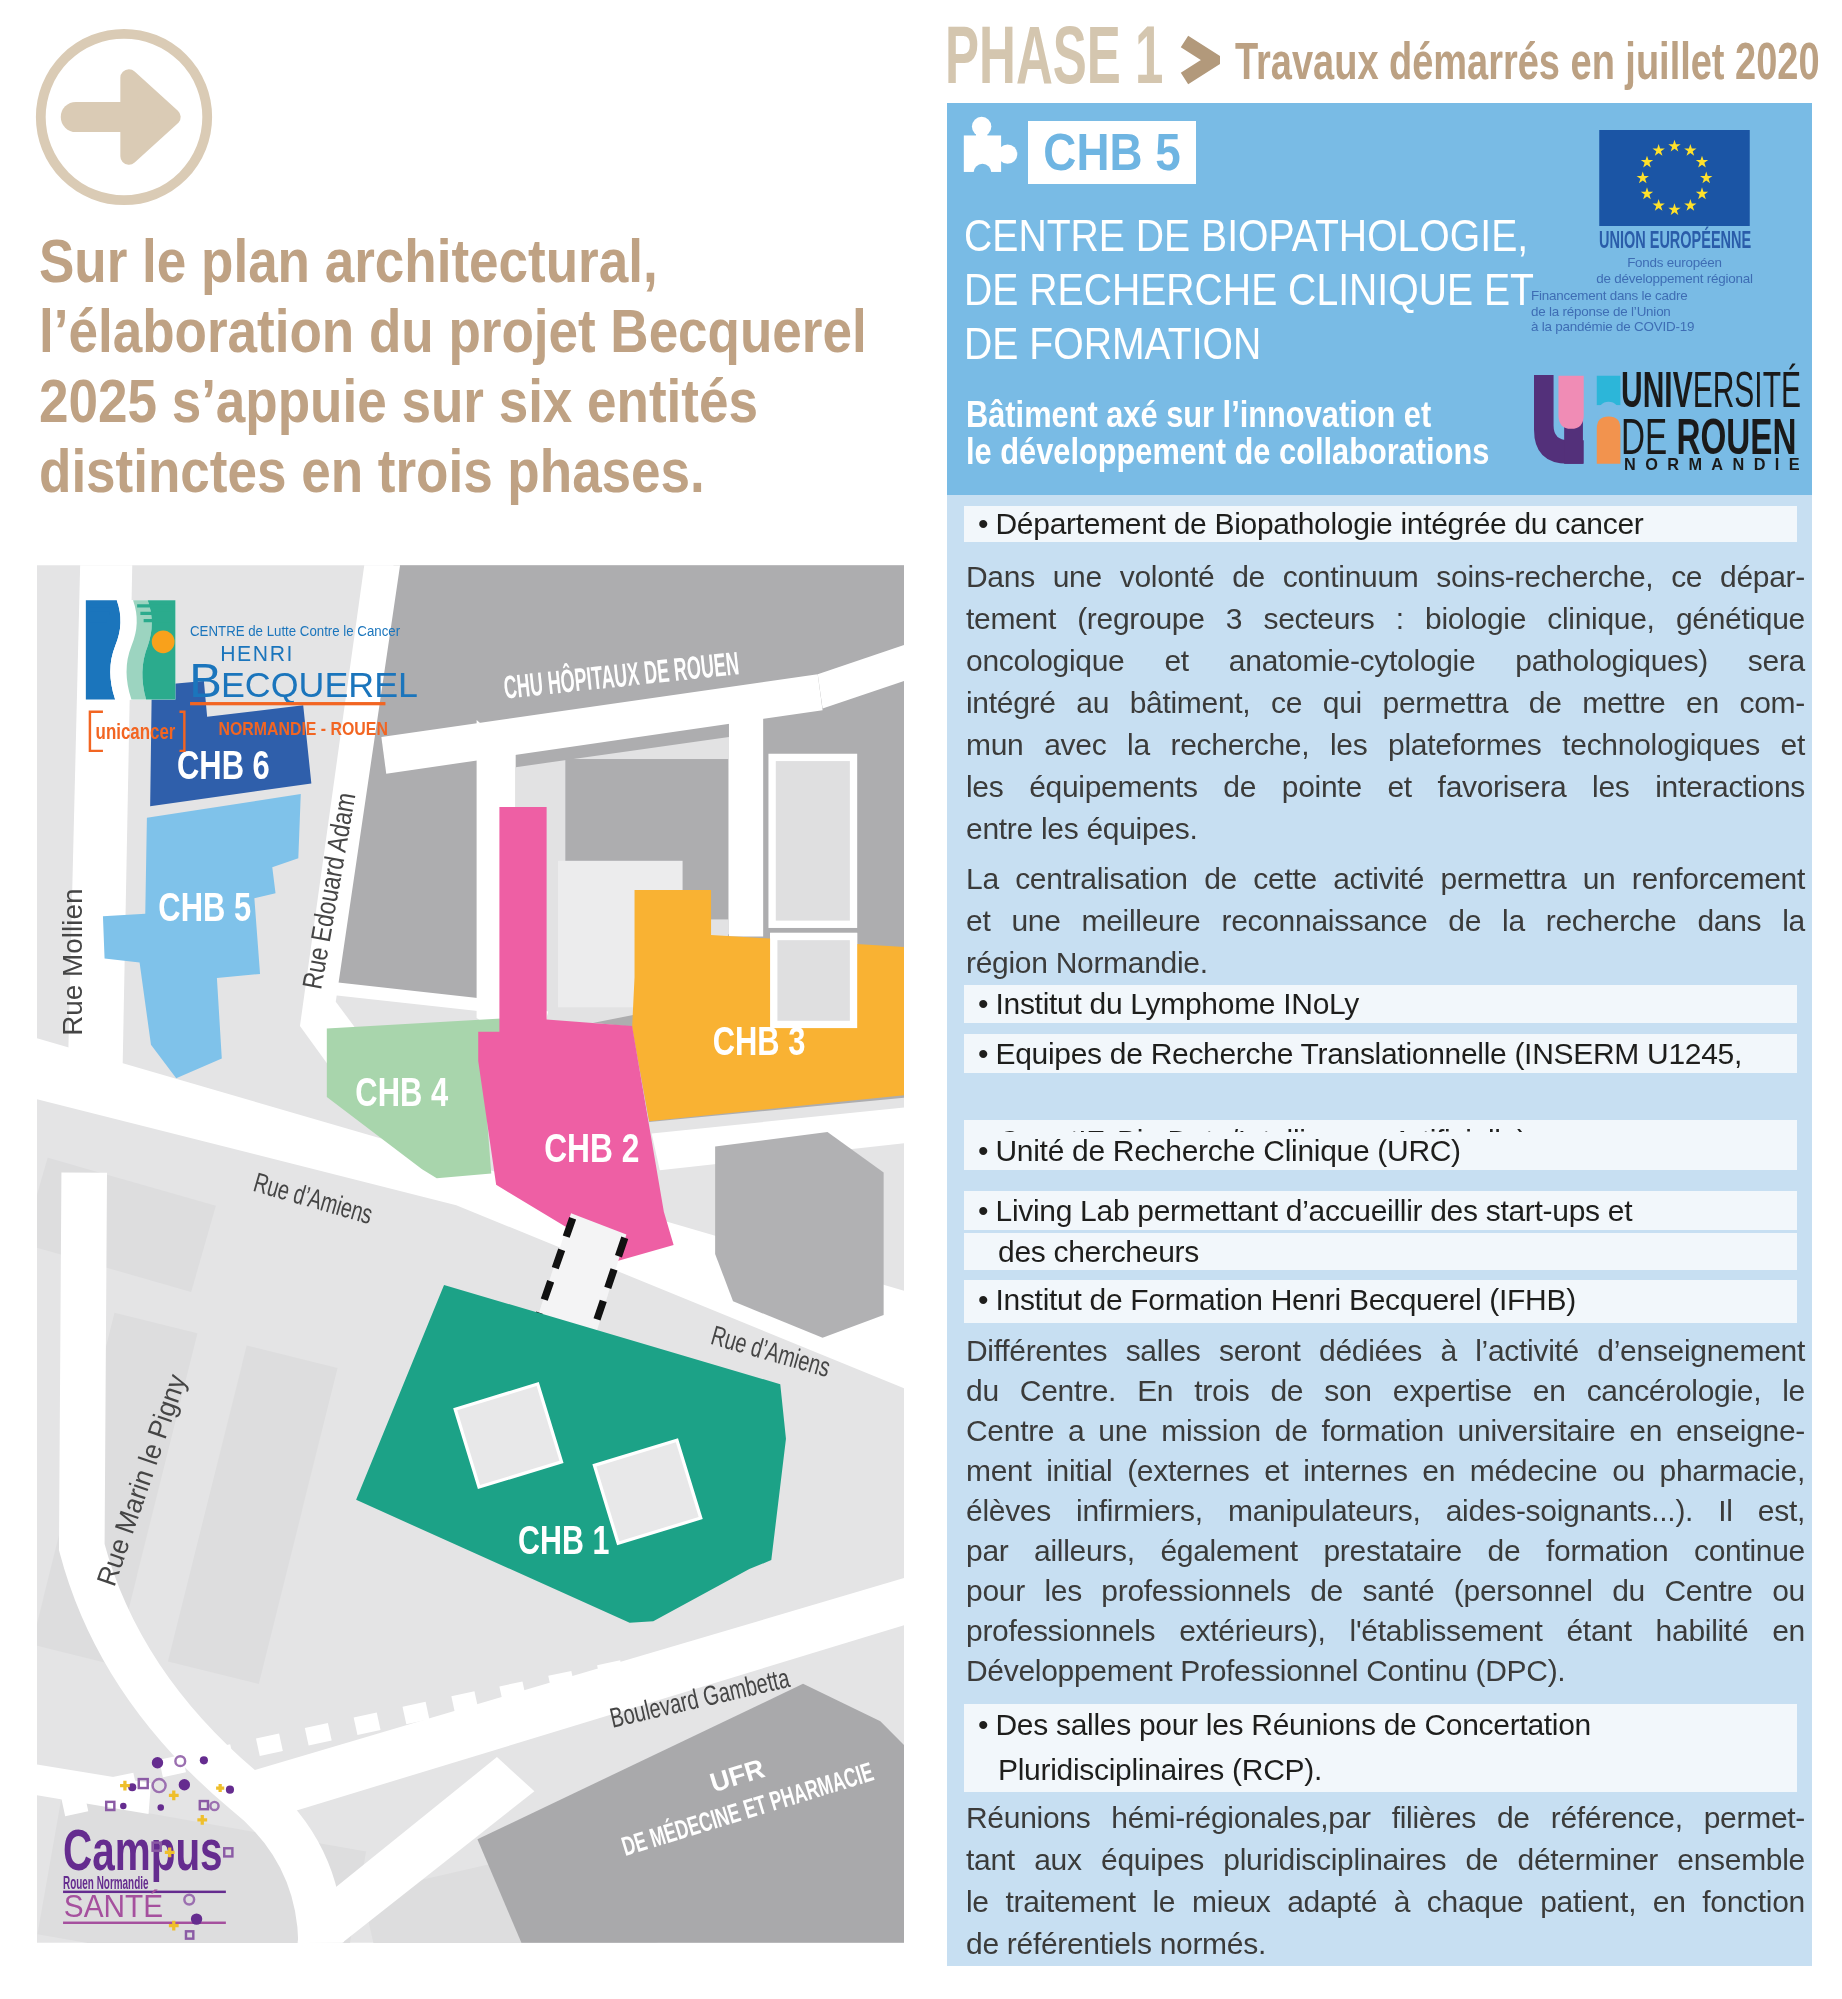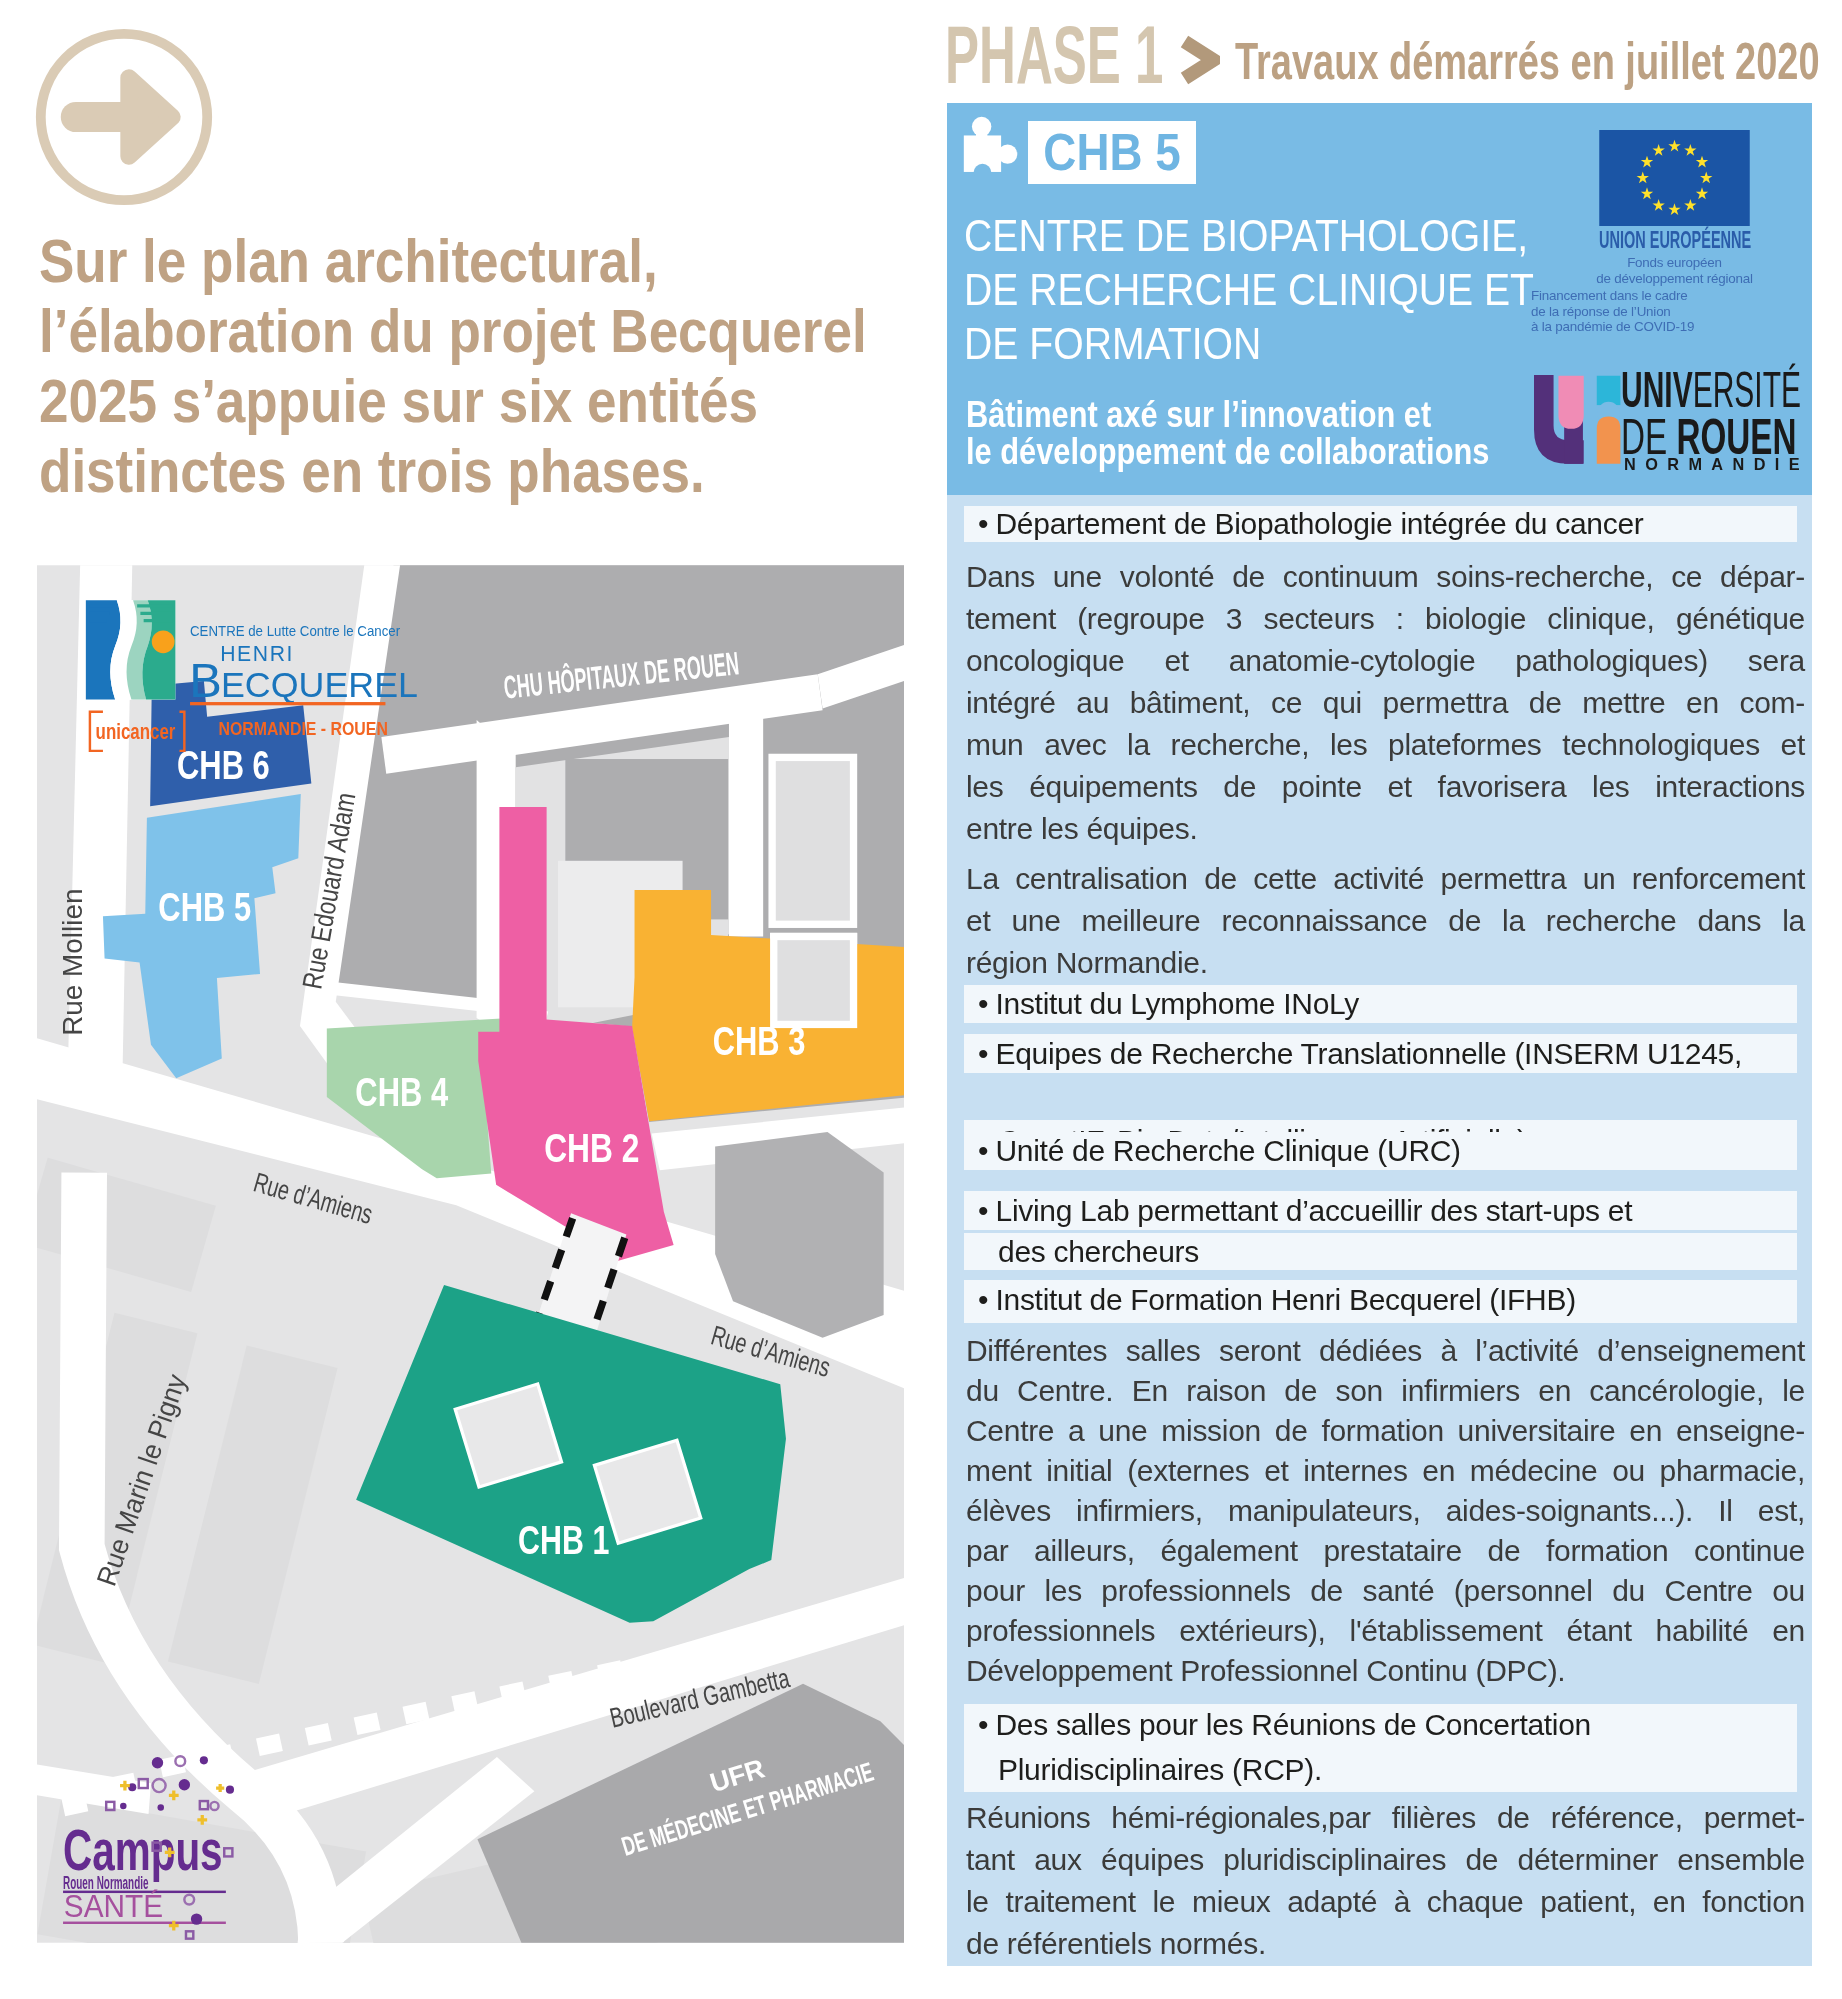--- a/index.html
+++ b/index.html
@@ -313,21 +313,21 @@
 <div class="strip" style="top:1132px;height:38px;line-height:38px"><span class="blt">•</span>Unité de Recherche Clinique (URC)</div>
 
 <div class="strip" style="top:1191px;height:39px;line-height:39px"><span class="blt">•</span>Living Lab permettant d’accueillir des start-ups et</div>
 
 <div class="strip" style="top:1233px;height:37px;line-height:37px"><span style="padding-left:34px"></span>des chercheurs</div>
 
 <div class="strip" style="top:1280px;height:43px;line-height:39px"><span class="blt">•</span>Institut de Formation Henri Becquerel (IFHB)</div>
 
 <div class="jp" style="left:966px;top:1331px;line-height:40px">
   <div>Différentes salles seront dédiées à l’activité d’enseignement</div>
-  <div>du Centre. En raison de son infirmiers en cancérologie, le</div>
+  <div>du Centre. En trois de son expertise en cancérologie, le</div>
   <div>Centre a une mission de formation universitaire en enseigne-</div>
   <div>ment initial (externes et internes en médecine ou pharmacie,</div>
   <div>élèves infirmiers, manipulateurs, aides-soignants...). Il est,</div>
   <div>par ailleurs, également prestataire de formation continue</div>
   <div>pour les professionnels de santé (personnel du Centre ou</div>
   <div>professionnels extérieurs), l'établissement étant habilité en</div>
   <div class="last">Développement Professionnel Continu (DPC).</div>
 </div>
 
 <div class="strip" style="top:1704px;height:55px;line-height:41px"><span class="blt">•</span>Des salles pour les Réunions de Concertation</div>

